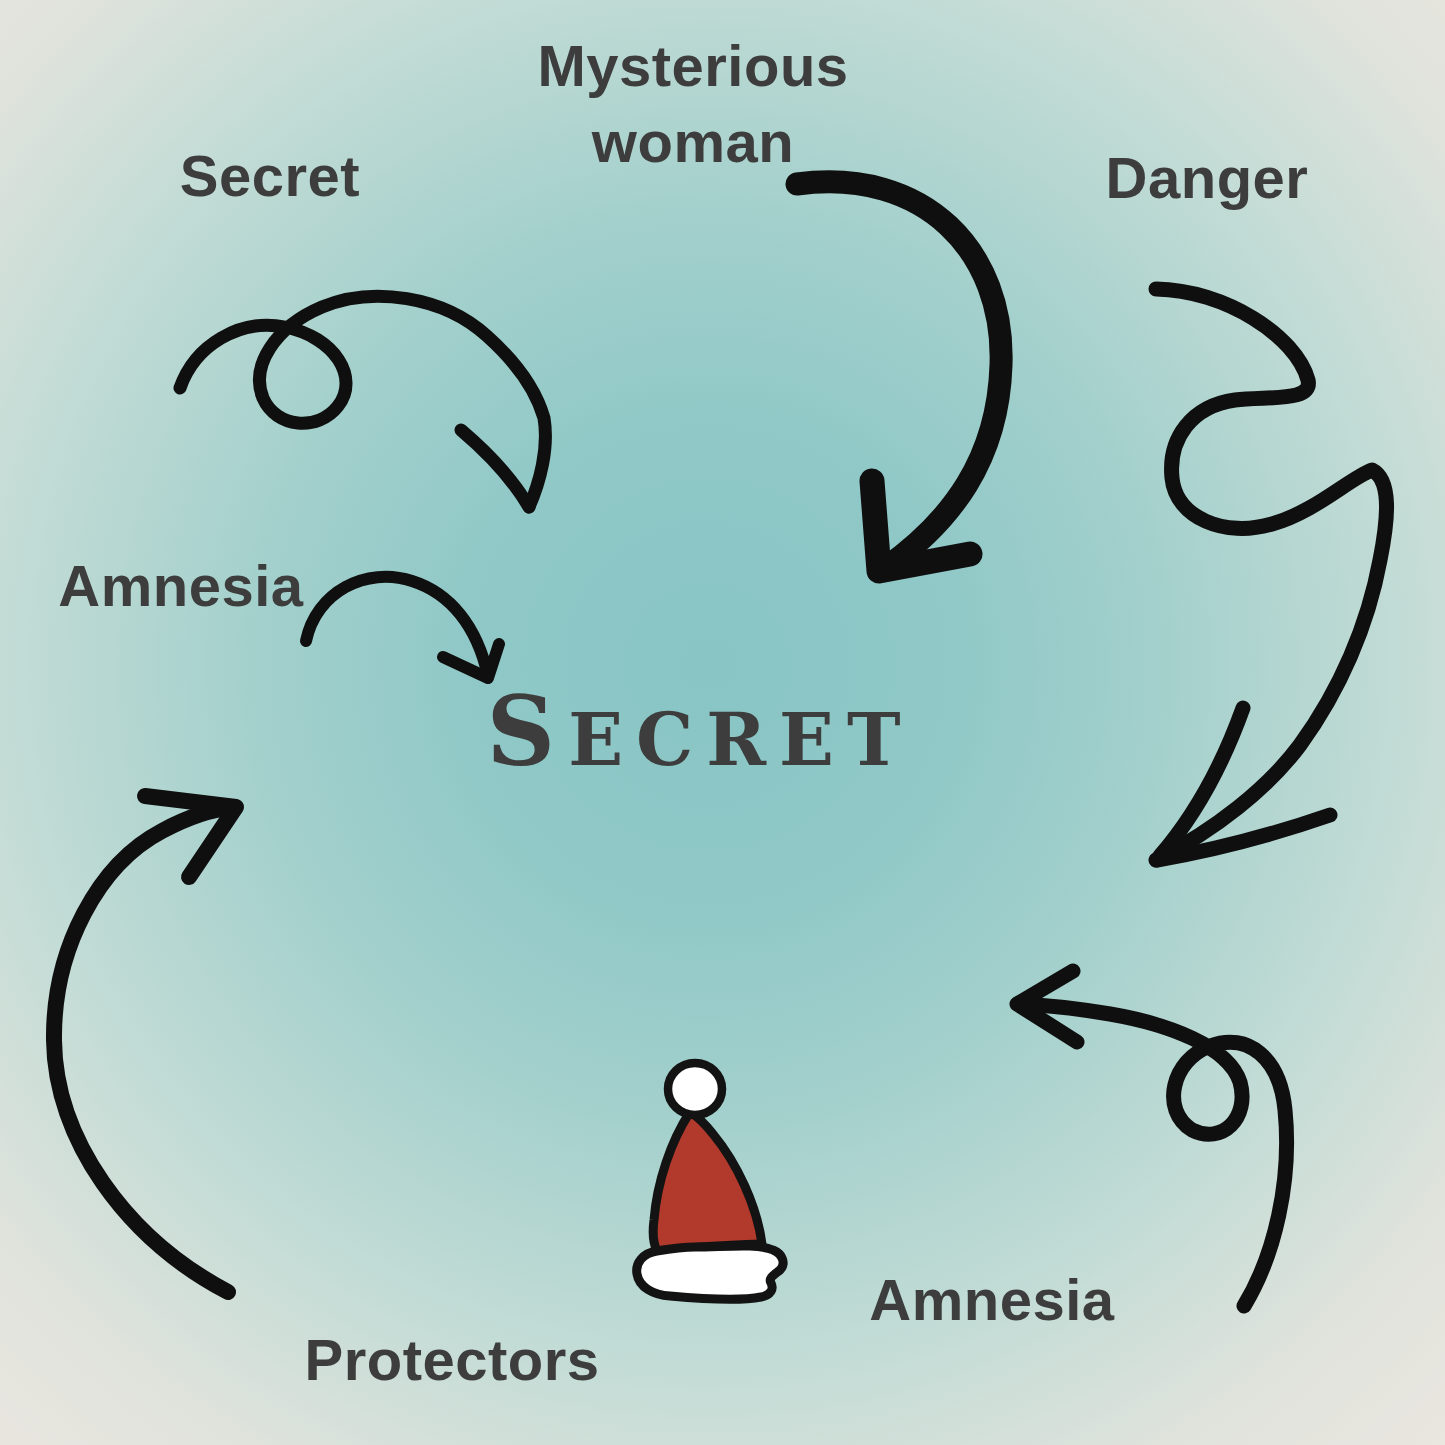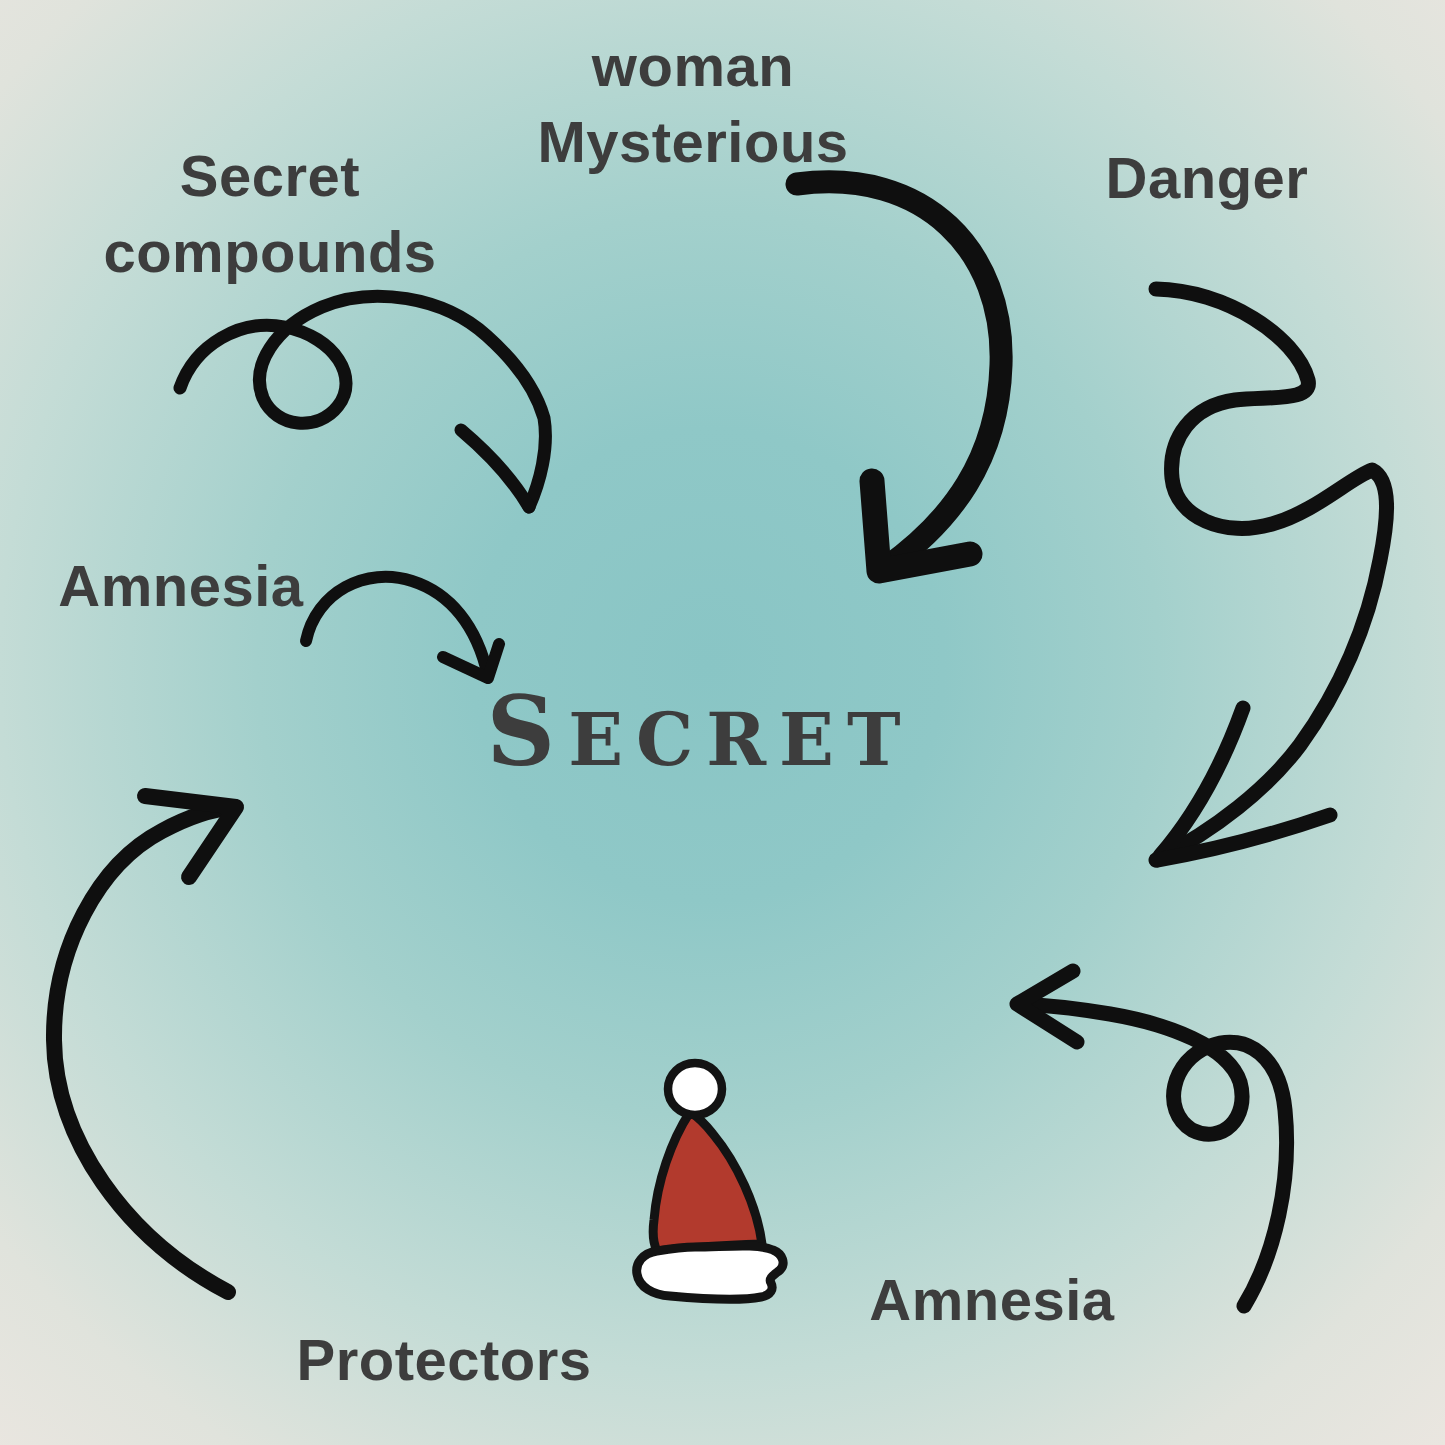--- a/index.html
+++ b/index.html
@@ -108,34 +108,33 @@
     </g>
 
     <g>
       <path class="hat-red hat-stroke" stroke-width="9" d="M 690 1112 C 671 1141, 657 1182, 654 1220 C 652 1235, 654 1245, 657 1251 C 690 1247, 730 1245, 762 1244 C 757 1206, 737 1163, 713 1134 C 706 1125, 698 1117, 690 1112 Z"></path>
       <path class="hat-white hat-stroke" stroke-width="9" d="M 657 1251 C 643 1253, 635 1263, 637 1274 C 639 1287, 653 1295, 670 1296 C 703 1299, 741 1301, 761 1297 C 771 1295, 774 1289, 771 1283 C 768 1278, 774 1275, 780 1270 C 786 1264, 783 1254, 773 1250 C 757 1243, 724 1247, 695 1247 C 681 1247, 669 1249, 657 1251 Z"></path>
       <ellipse class="hat-white hat-stroke" stroke-width="8.5" cx="695" cy="1089" rx="27" ry="26"></ellipse>
     </g>
   </svg>
 
   <div class="theme-label" style="left:443px; top:28px;">
+    <div>Mysterious</div>
     <div>woman</div>
-    <div>Mysterious</div>
   </div>
 
   <div class="theme-label" style="left:20px; top:138px;">
     <div>Secret</div>
-    <div>compounds</div>
   </div>
 
   <div class="theme-label" style="left:957px; top:140px;">Danger</div>
 
   <div class="theme-label" style="left:-69px; top:548px;">Amnesia</div>
 
-  <div class="theme-label" style="left:194px; top:1322px;">Protectors</div>
+  <div class="theme-label" style="left:202px; top:1322px;">Protectors</div>
 
   <div class="theme-label" style="left:742px; top:1262px;">Amnesia</div>
 
   <div class="series-title">
     <div class="title-line">Secret</div>
   </div>
 
 </div>
 
 </body></html>

